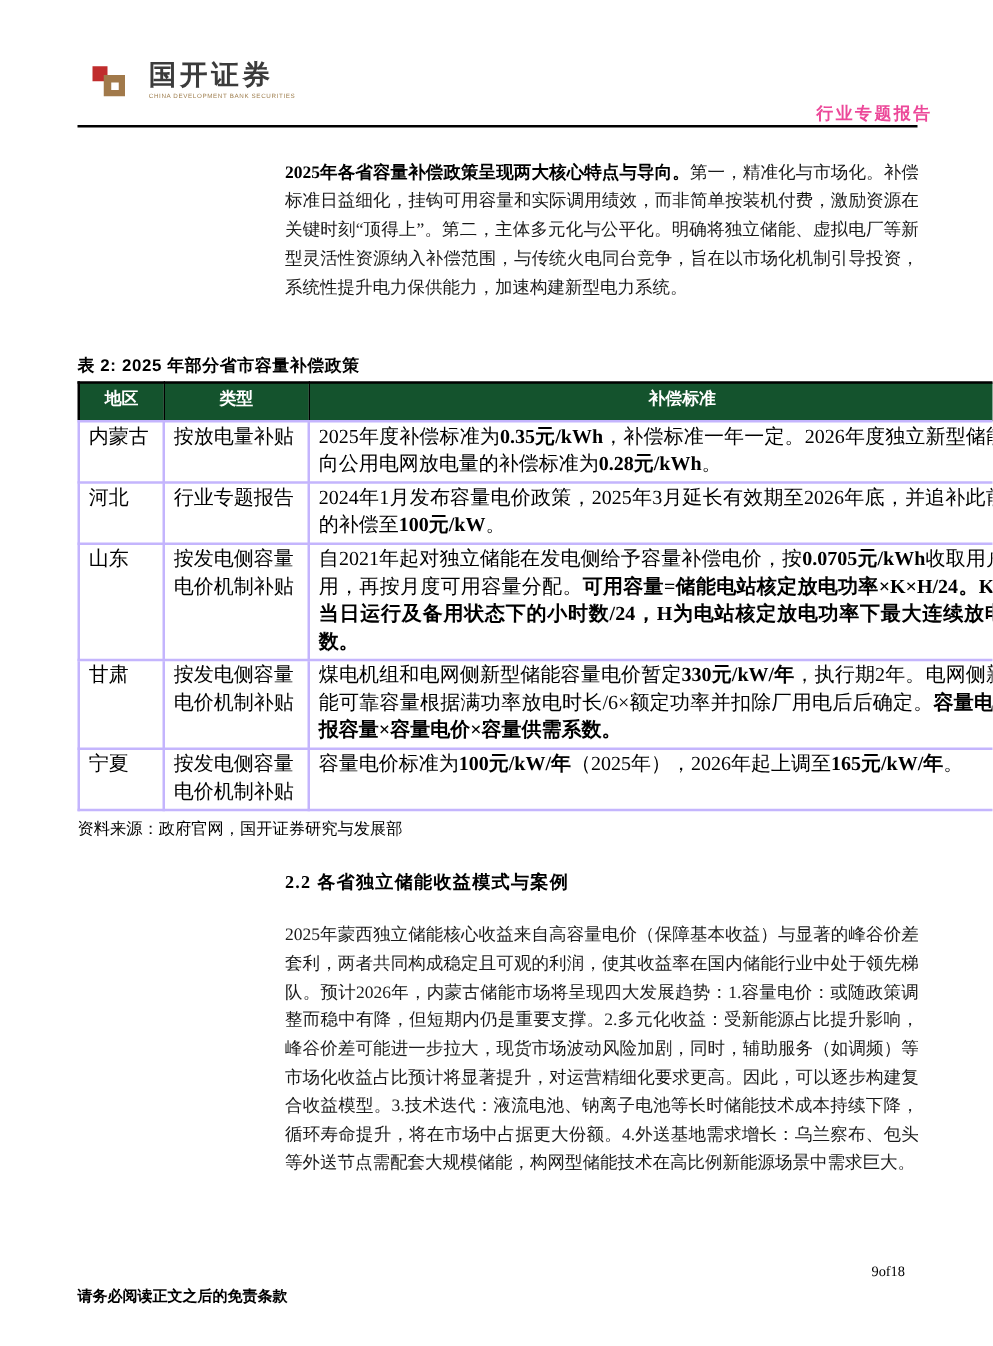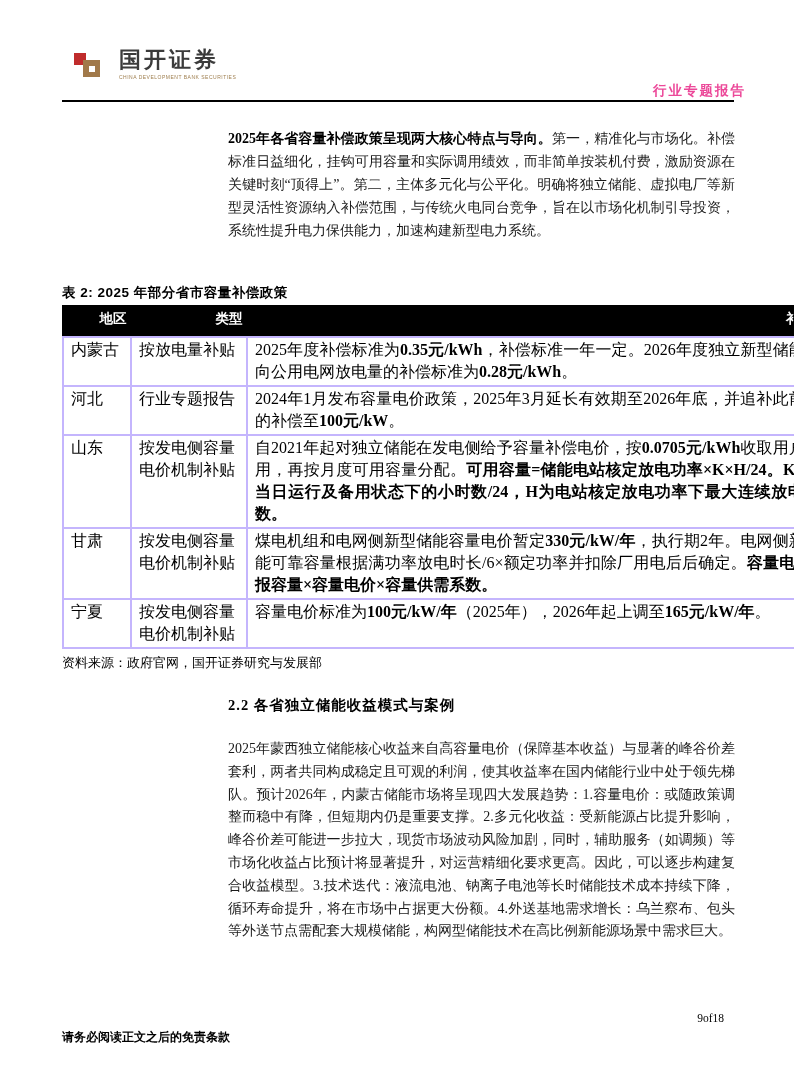--- a/index.html
+++ b/index.html
@@ -28,24 +28,24 @@
 
   
   .para1 { left: 228px; top: 127px; width: 507px; font-size: 14px; line-height: 23px; text-align: justify; }
   .para1 .b, .rich .b { font-weight: bold; color: #000; }
 
   
   .table-block { left: 62px; top: 284px; width: 784px; }
   .table-title { font-family: "Liberation Sans", sans-serif; font-weight: bold; font-size: 13.5px; color: #000; margin-bottom: 3px; letter-spacing: 0.5px; }
   table.policy { width: 100%; border-collapse: collapse; border: 2px solid #000; table-layout: fixed; }
   table.policy th {
-    background: #000000; color: #ffffff;
+    background: #14532d; color: #ffffff;
     font-family: "Liberation Sans", sans-serif;
     font-weight: bold; font-size: 13.5px;
-    border: 1px solid #000; padding: 3px 4px 8px; text-align: right;
+    border: 1px solid #000; padding: 3px 4px 8px; text-align: center;
   }
   table.policy td {
     border: 2px solid #c4b5fd; vertical-align: top;
     font-size: 16px; line-height: 22px; padding: 1px 7px 2px;
     color: #000;
   }
   col.c-region { width: 68px; }
   col.c-type   { width: 116px; }
   td.standard { text-align: justify; }
 

